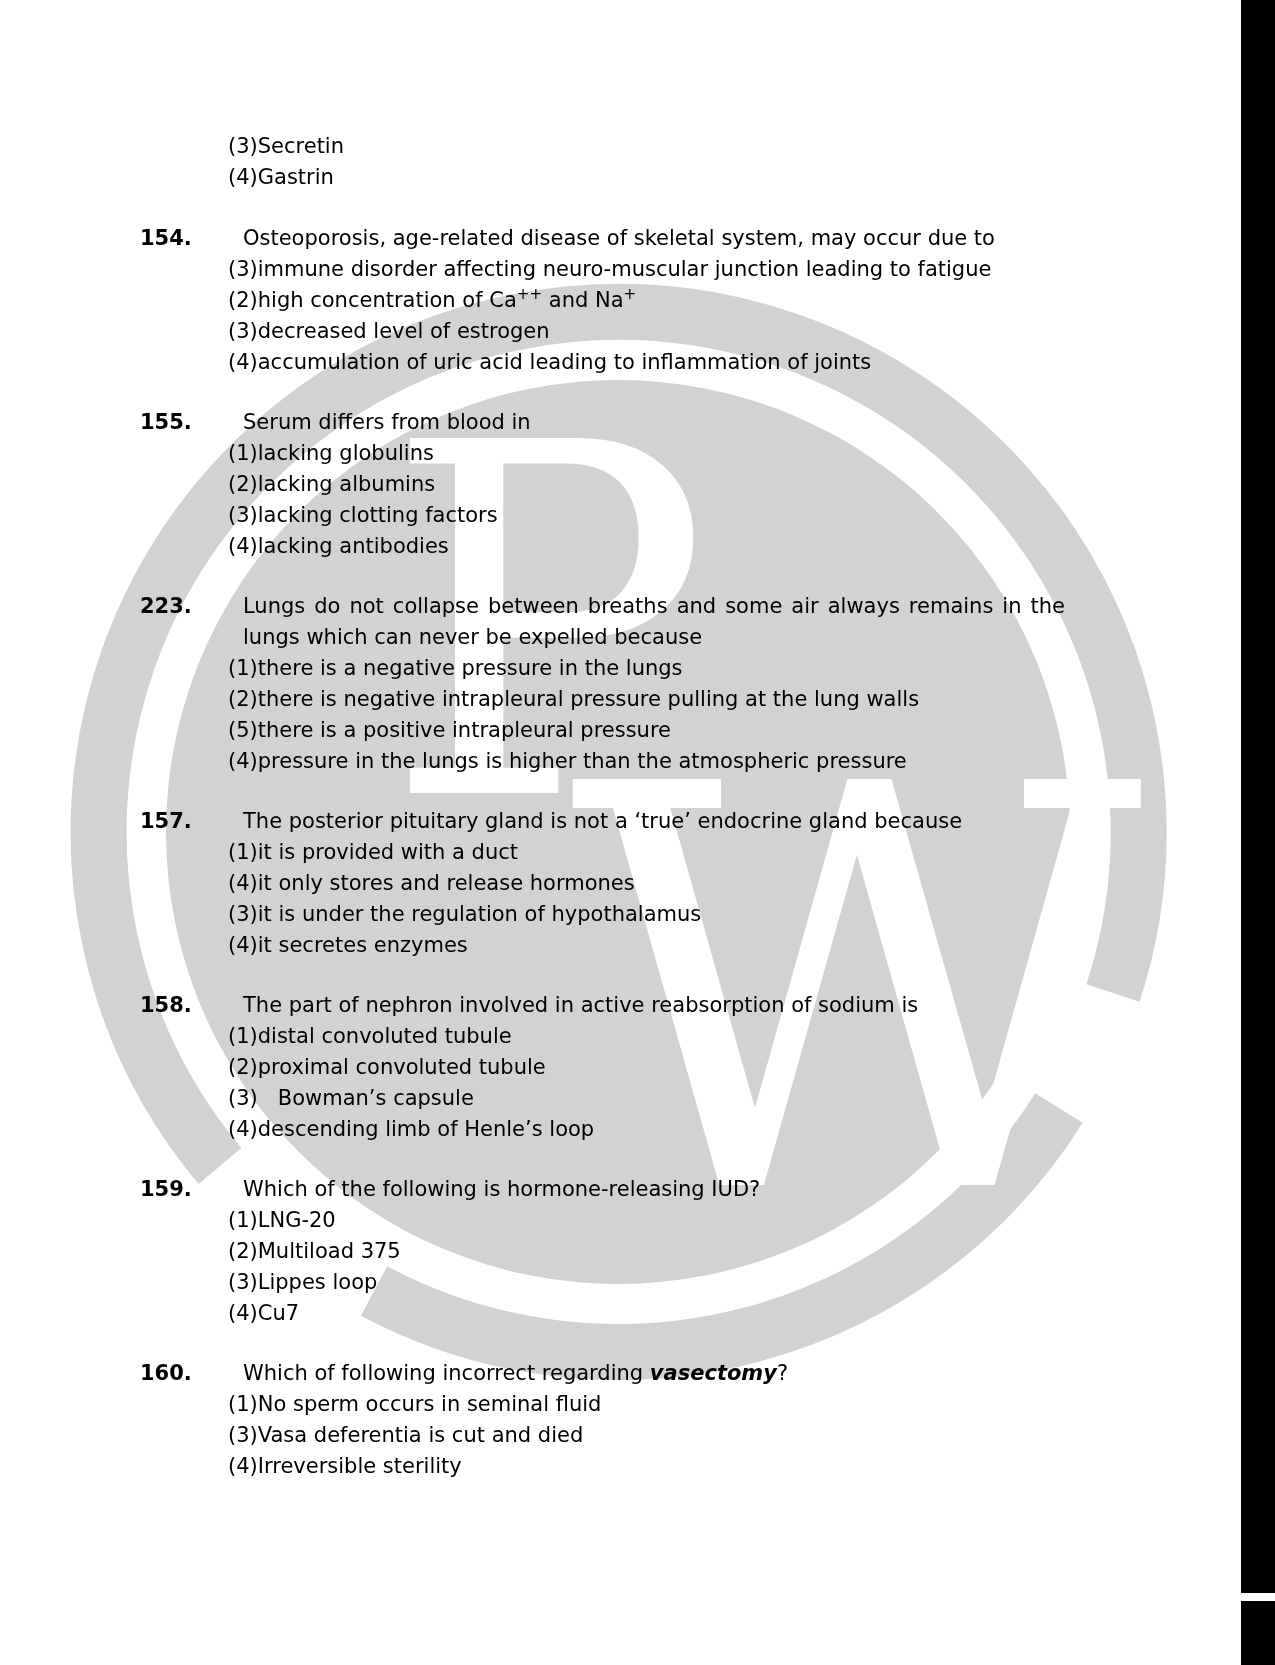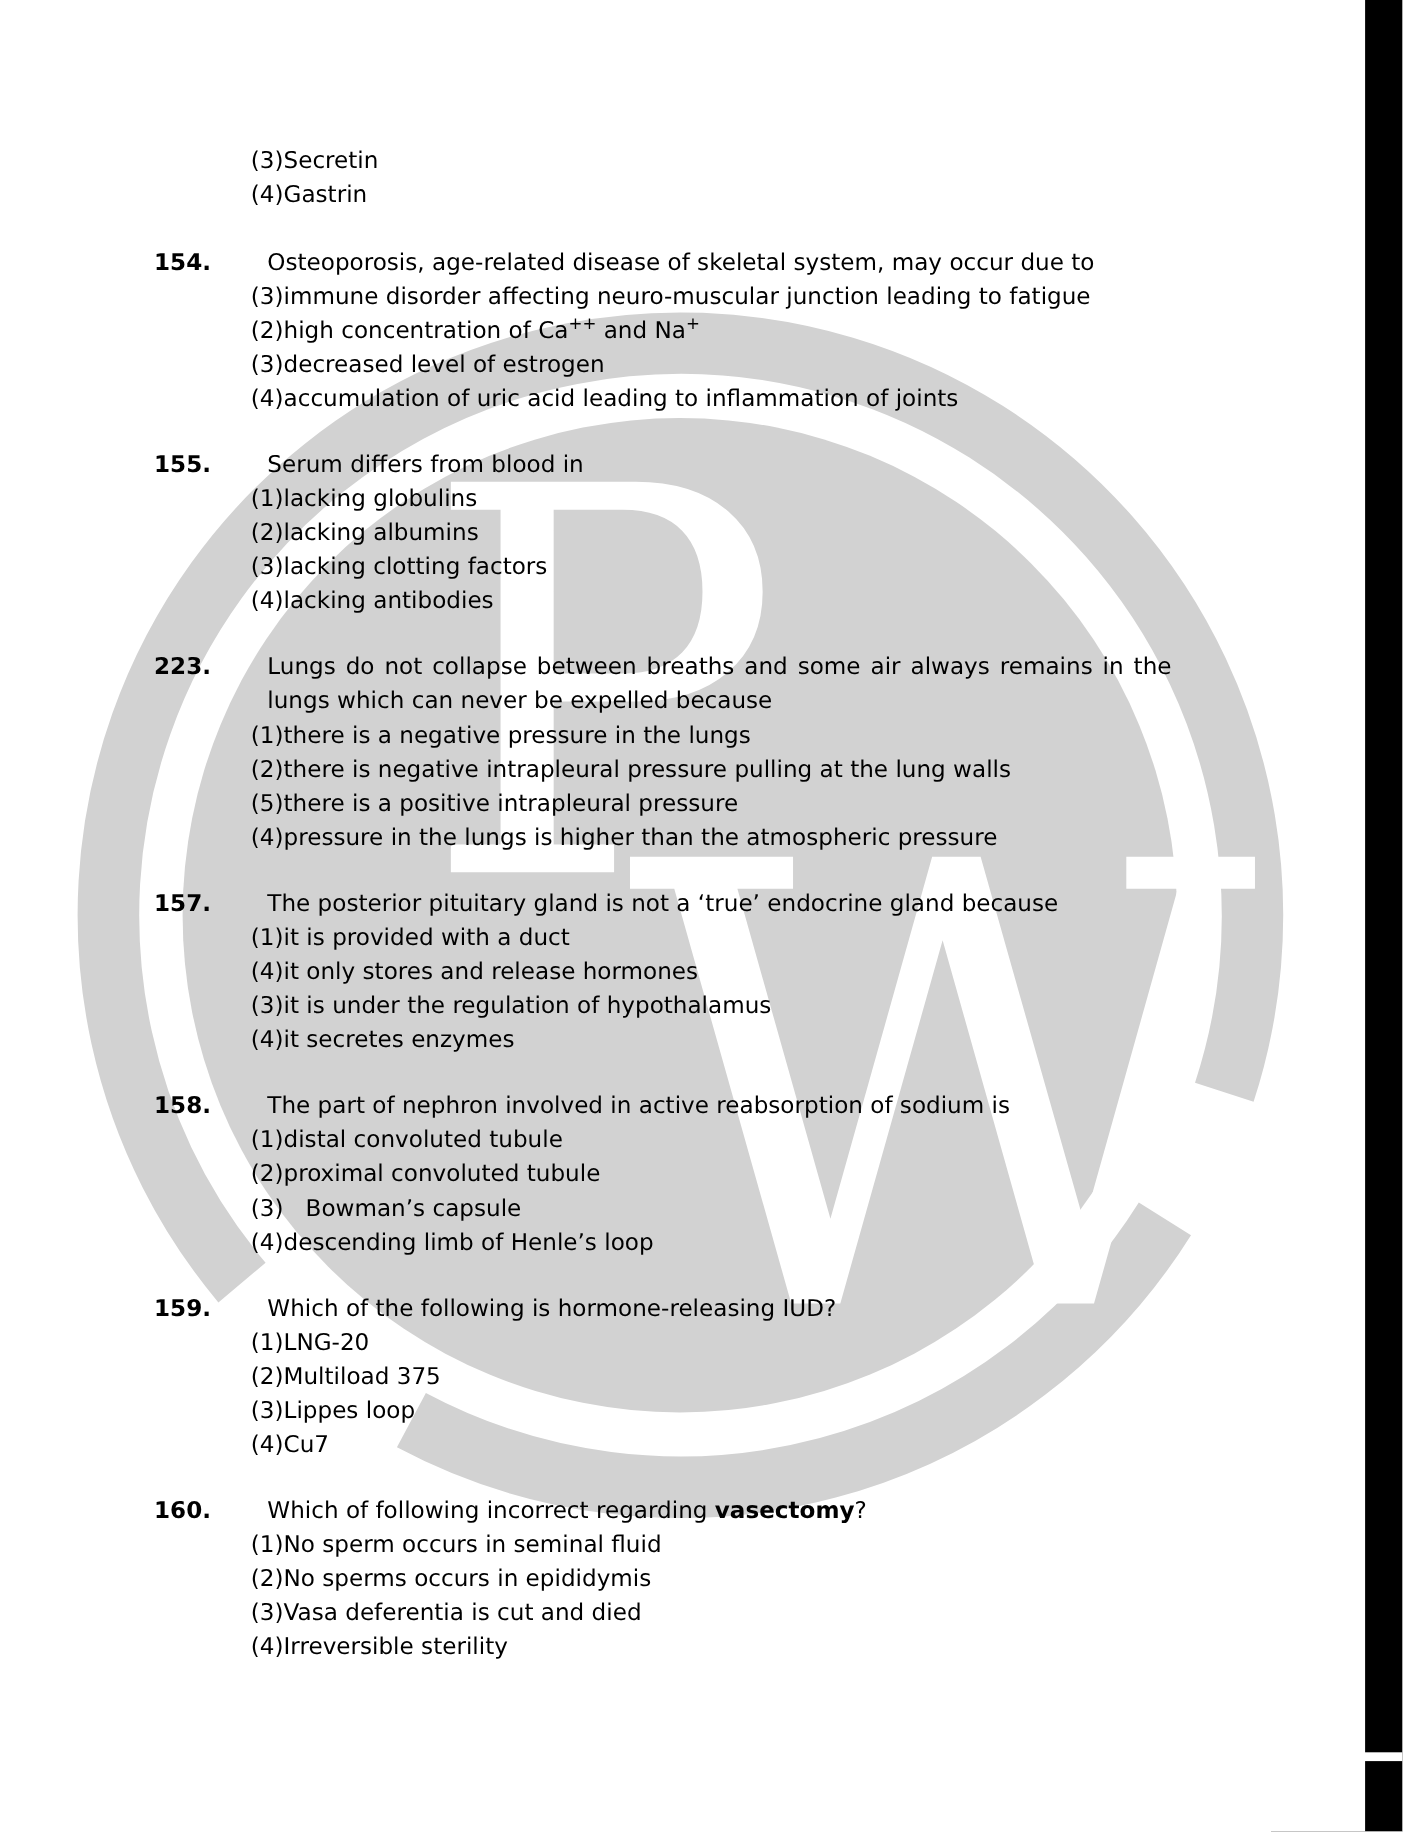--- a/index.html
+++ b/index.html
@@ -30,21 +30,21 @@
   .qtitle{
     margin-left:103px;width:822px;
     text-align:justify;
     white-space:pre-wrap;
   }
   .opt{
     margin-left:88px;width:818px;
     white-space:pre-wrap;
   }
   .s-sup{font-size:0.72em;vertical-align:super;line-height:0;}
-  .s-b{font-weight:700;}
+  .s-b{font-weight:700;font-style:italic;}
   .edge-bar{
     position:absolute;left:1241px;width:34px;
     background:#000000;z-index:3;
   }
   .edge-bar.top{top:0;height:1593px;}
   .edge-bar.bottom{top:1601px;height:64px;}
 </style>
 </head>
 <body>
 
@@ -111,21 +111,20 @@
           <div class="qtitle"><span>Which of the following is hormone-releasing IUD?</span></div>
           <div class="opt"><span>(1)LNG-20</span></div>
           <div class="opt"><span>(2)Multiload 375</span></div>
           <div class="opt"><span>(3)Lippes loop</span></div>
           <div class="opt"><span>(4)Cu7</span></div>
         </div>
         <div class="q">
           <span class="qnum">160.</span>
           <div class="qtitle"><span>Which of following incorrect regarding </span><span class="s-b">vasectomy</span><span>?</span></div>
           <div class="opt"><span>(1)No sperm occurs in seminal fluid</span></div>
-          <div class="opt"><span>(2)No sperms occurs in epididymis</span></div>
           <div class="opt"><span>(3)Vasa deferentia is cut and died</span></div>
           <div class="opt"><span>(4)Irreversible sterility</span></div>
         </div>
       </div>
   </div>
 
   <div class="edge-bar top"></div>
   <div class="edge-bar bottom"></div>
 
 </div>

